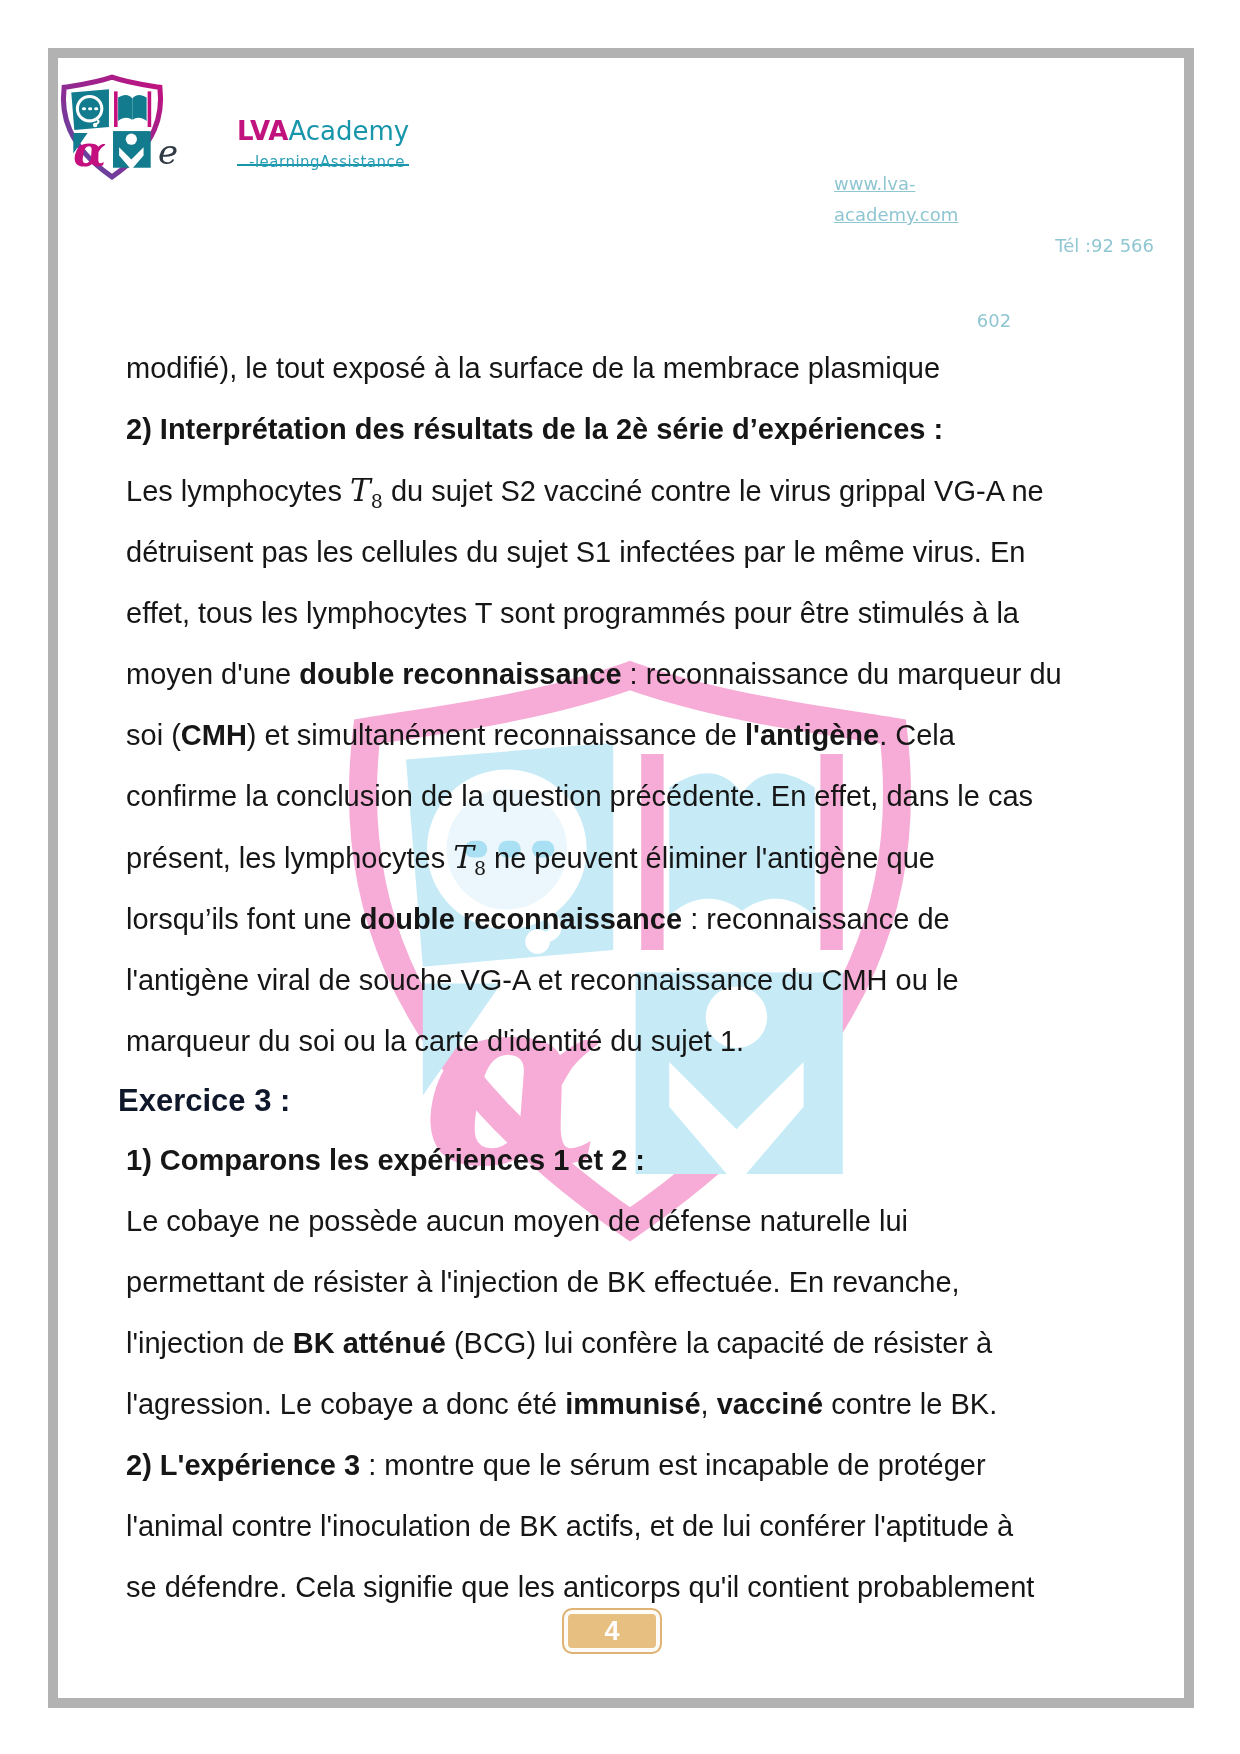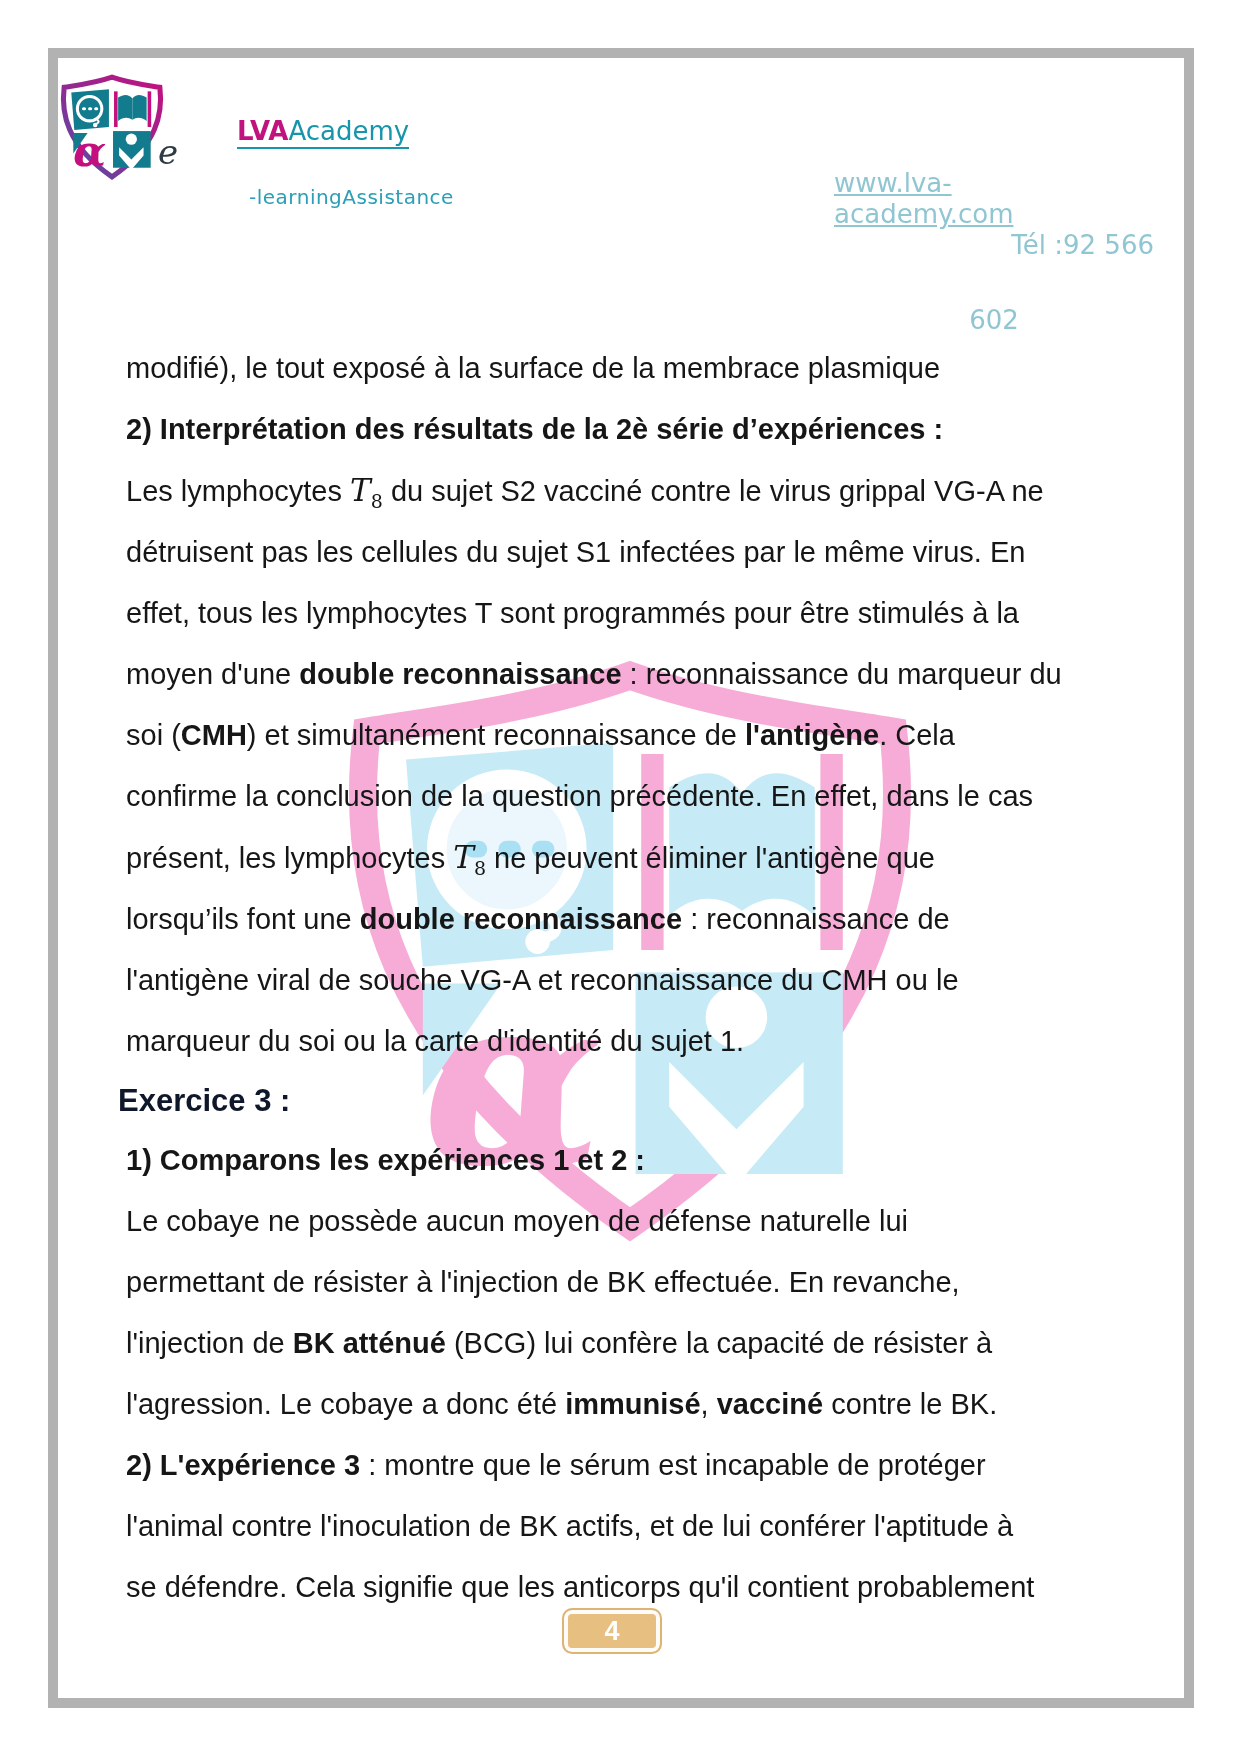--- a/index.html
+++ b/index.html
@@ -22,32 +22,32 @@
   
   .logo{position:absolute;left:56px;top:74px;width:112px;height:106px;z-index:3;}
   .logo-e{
     position:absolute;left:158px;top:132px;z-index:3;
     font-family:"DejaVu Serif",serif;font-style:italic;
     font-size:34px;color:#303a45;
   }
   .brand{
     position:absolute;left:237px;top:116px;z-index:3;
     font-family:"DejaVu Sans",sans-serif;font-size:26px;
-    border-bottom:2px solid #1795aa;padding-bottom:1px;
+    border-bottom:2px solid #1795aa;padding-bottom:18px;
   }
   .brand .lva{font-weight:bold;color:#c1137e;}
   .brand .academy{color:#1795aa;}
   .tagline{
     position:absolute;left:249px;top:153px;z-index:3;
-    font-family:"DejaVu Sans",sans-serif;font-size:20px;
-    color:#2a9fb5;letter-spacing:.5px;margin-top:32px;
+    font-family:"DejaVu Sans",sans-serif;font-size:15px;
+    color:#2a9fb5;letter-spacing:.5px;
   }
   .contact{
     position:absolute;left:834px;top:168px;width:320px;z-index:3;
-    font-family:"DejaVu Sans",sans-serif;font-size:26px;line-height:31px;
+    font-family:"DejaVu Sans",sans-serif;font-size:18px;line-height:31px;
     color:#8fc6d2;
   }
   .contact .site{ text-decoration:underline; display:block; text-align:left; cursor:pointer;}
   .contact .tel{ text-align:right; }
   .contact .tel2{ text-align:center;margin-top:44px; }
   
   .watermark{
     position:absolute;left:322px;top:642px;width:616px;height:616px;
     z-index:1;opacity:.95;
   }

